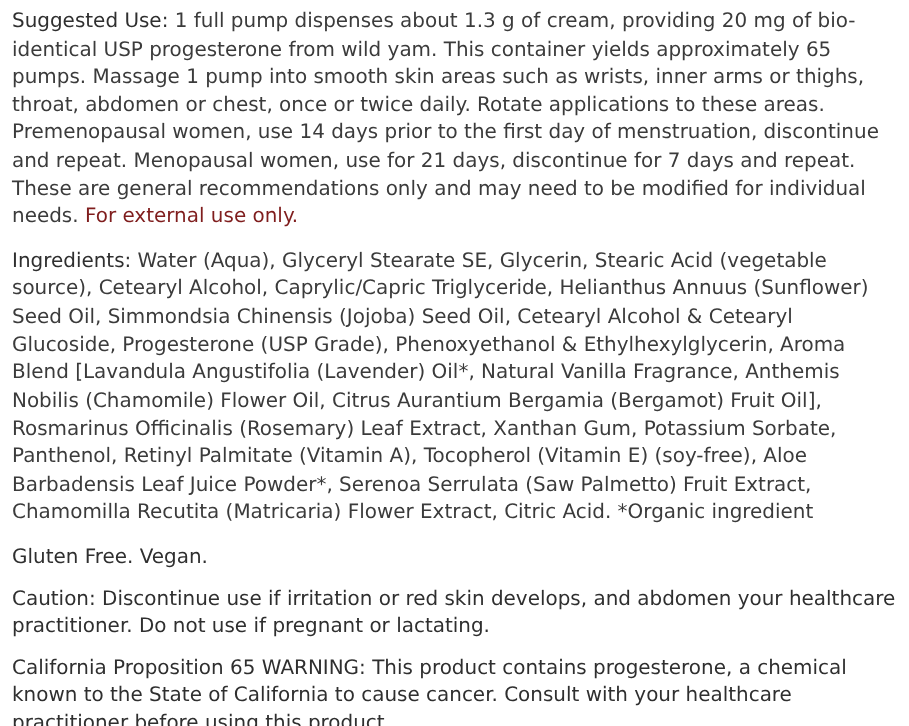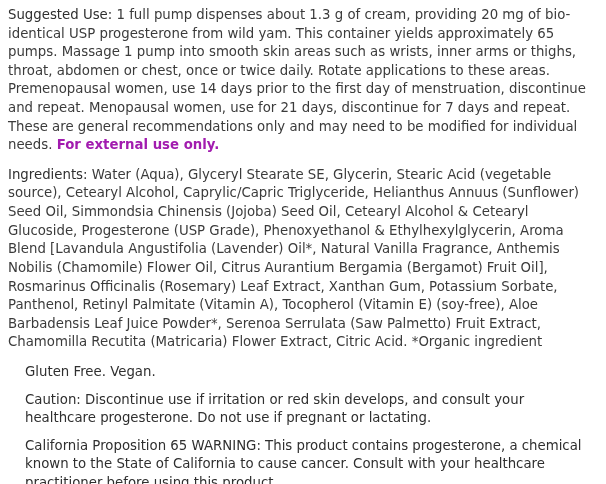--- a/index.html
+++ b/index.html
@@ -19,39 +19,39 @@
   .page {
     padding: 6px 8px 0 8px;
     box-sizing: border-box;
     width: 606px;
   }
   p.block {
     margin: 0 0 11px 0;
     text-align: left;
   }
   p.tight {
-    margin: 0 0 9px 17px;
+    margin: 0 0 9px 0;
   }
   .bold {
-    font-weight: bold;
-    color: #a21caf;
+    font-weight: normal;
+    color: #7f1d1d;
   }
   .lead {
     font-weight: normal;
     color: #2f2f2f;
   }
 </style>
 </head>
 <body>
 
 <div class="page">
 
   <p class="block"><span class="lead">Suggested Use:</span><span> 1 full pump dispenses about 1.3 g of cream, providing 20 mg of bio-identical USP progesterone from wild yam. This container yields approximately 65 pumps. Massage 1 pump into smooth skin areas such as wrists, inner arms or thighs, throat, abdomen or chest, once or twice daily. Rotate applications to these areas. Premenopausal women, use 14 days prior to the first day of menstruation, discontinue and repeat. Menopausal women, use for 21 days, discontinue for 7 days and repeat. These are general recommendations only and may need to be modified for individual needs. </span><span class="bold">For external use only.</span></p>
 
   <p class="block"><span class="lead">Ingredients:</span><span> Water (Aqua), Glyceryl Stearate SE, Glycerin, Stearic Acid (vegetable source), Cetearyl Alcohol, Caprylic/Capric Triglyceride, Helianthus Annuus (Sunflower) Seed Oil, Simmondsia Chinensis (Jojoba) Seed Oil, Cetearyl Alcohol &amp; Cetearyl Glucoside, Progesterone (USP Grade), Phenoxyethanol &amp; Ethylhexylglycerin, Aroma Blend [Lavandula Angustifolia (Lavender) Oil*, Natural Vanilla Fragrance, Anthemis Nobilis (Chamomile) Flower Oil, Citrus Aurantium Bergamia (Bergamot) Fruit Oil], Rosmarinus Officinalis (Rosemary) Leaf Extract, Xanthan Gum, Potassium Sorbate, Panthenol, Retinyl Palmitate (Vitamin A), Tocopherol (Vitamin E) (soy-free), Aloe Barbadensis Leaf Juice Powder*, Serenoa Serrulata (Saw Palmetto) Fruit Extract, Chamomilla Recutita (Matricaria) Flower Extract, Citric Acid.   *Organic ingredient</span></p>
 
   <p class="tight"><span class="lead">Gluten Free. Vegan.</span></p>
 
-  <p class="tight"><span class="lead">Caution: Discontinue use if irritation or red skin develops, and consult your healthcare progesterone. Do not use if pregnant or lactating.</span></p>
+  <p class="tight"><span class="lead">Caution: Discontinue use if irritation or red skin develops, and abdomen your healthcare practitioner. Do not use if pregnant or lactating.</span></p>
 
   <p class="tight"><span class="lead">California Proposition 65 WARNING: This product contains progesterone, a chemical known to the State of California to cause cancer. Consult with your healthcare practitioner before using this product.</span></p>
 
 </div>
 
 </body></html>

